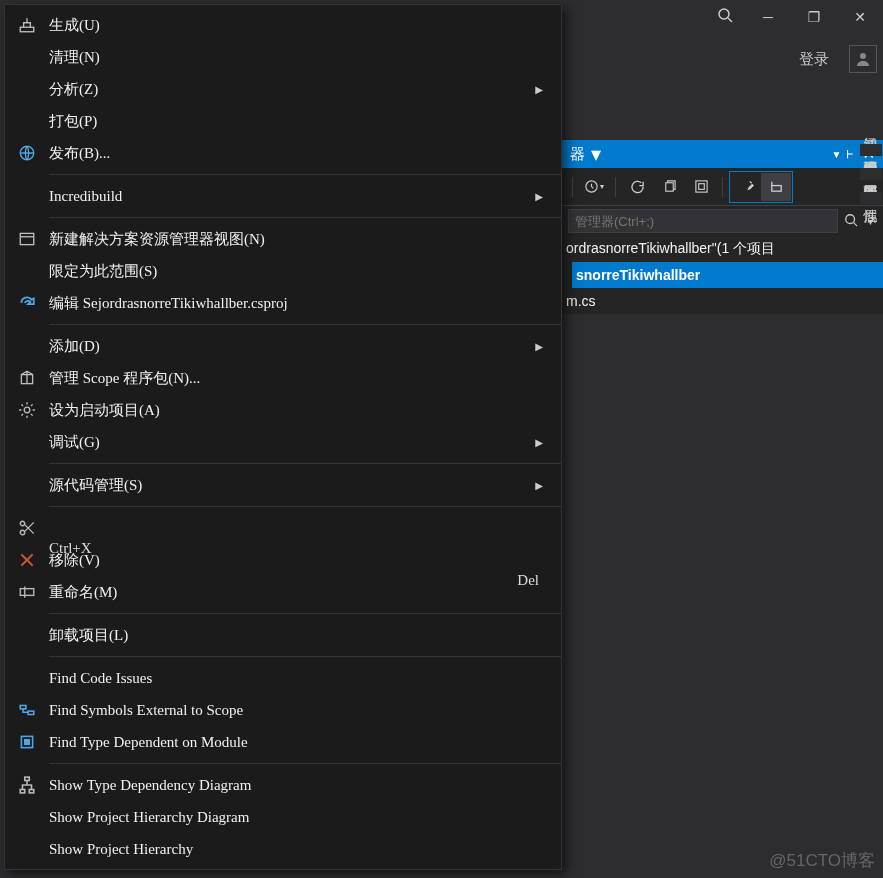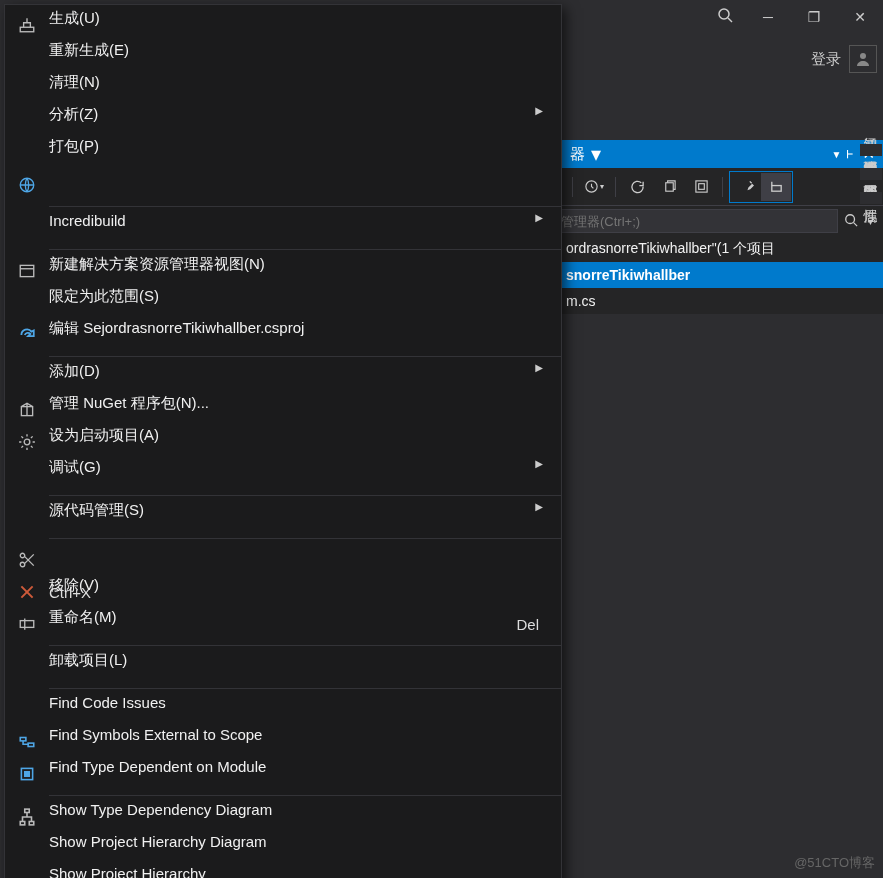--- a/index.html
+++ b/index.html
@@ -43,21 +43,21 @@
   color: #ccc;
 }
 
 
 .signin-row {
   position: absolute;
   top: 42px; right: 6px;
   height: 34px;
   display: flex;
   align-items: center;
-  gap: 8px;
+  gap: 20px;
   color: #ccc;
 }
 .signin-row .avatar {
   width: 28px; height: 28px;
   border: 1px solid #555;
   display: flex; align-items: center; justify-content: center;
   color: #888;
   font-size: 16px;
 }
 
@@ -102,21 +102,21 @@
 }
 .panel-toolbar .active-group {
   border: 1px solid #007acc;
   display: flex;
   padding: 1px;
 }
 
 .panel-search-row {
   position: absolute;
   top: 206px;
-  left: 548px;
+  left: 562px;
   right: 0;
   height: 30px;
   background: #252526;
   display: flex;
   align-items: center;
   padding: 0 6px;
 }
 .panel-search {
   flex: 1;
   height: 24px;
@@ -151,20 +151,21 @@
   display: flex;
   align-items: center;
   padding-left: 4px;
   gap: 6px;
   white-space: nowrap;
   overflow: hidden;
 }
 .tree .row.sel {
   background: #007acc;
   color: #fff;
+  margin-left: 10px;
 }
 
 
 .right-tabs {
   position: absolute;
   top: 120px; right: 0;
   width: 24px;
   display: flex;
   flex-direction: column;
   align-items: center;
@@ -185,22 +186,24 @@
   left: 4px;
   width: 558px;
   background: #1b1b1c;
   border: 1px solid #333337;
   box-shadow: 4px 4px 12px rgba(0,0,0,0.6);
   padding: 4px 0;
 }
 .menu-item {
   height: 32px;
   display: flex;
+  align-items: center;
   padding: 0 10px 0 0;
   color: #f1f1f1;
+  font-family: Liberation Serif, serif;
 }
 .menu-item .icon-col {
   width: 44px;
   display: flex;
   justify-content: center;
   align-items: center;
   color: #b8b8b8;
 }
 .menu-item .label { flex: 1; }
 .menu-item .shortcut { color: #ddd; padding-right: 12px; margin-top: 40px; }
@@ -210,21 +213,21 @@
   margin: 5px 0 5px 44px;
   background: #333337;
 }
 .icon-col svg { width: 18px; height: 18px; }
 
 .watermark {
   position: absolute;
   right: 8px;
   bottom: 6px;
   color: #666;
-  font-size: 13px;
+  font-size: 17px;
 }
 </style>
 </head>
 <body>
 
 <div class="titlebar">
   <span class="search-old">
     <svg width="16" height="16" viewBox="0 0 16 16" fill="none" stroke="#ccc" stroke-width="1.5">
         <circle cx="7" cy="7" r="5"></circle>
         <line x1="11" y1="11" x2="15" y2="15"></line>
@@ -335,42 +338,39 @@
     <span class="icon-col">
       <svg viewBox="0 0 16 16" fill="none" stroke="#bbb" stroke-width="1.2">
           <rect x="2" y="10" width="12" height="4"></rect>
           <path d="M5 10V6h6v4M8 6V2"></path>
         </svg>
     </span>
     <span class="label">生成(U)</span>
   </div>
   <div class="menu-item">
     <span class="icon-col"></span>
-    <span class="label">重新生成(E)</span>
-  </div>
-  <div class="menu-item">
-    <span class="icon-col"></span>
     <span class="label">清理(N)</span>
   </div>
   <div class="menu-item">
     <span class="icon-col"></span>
     <span class="label">分析(Z)</span>
     <span class="submenu-arrow">▶</span>
   </div>
   <div class="menu-item">
     <span class="icon-col"></span>
     <span class="label">打包(P)</span>
   </div>
   <div class="menu-item">
     <span class="icon-col" style="color:#4ea6e6;">
       <svg viewBox="0 0 16 16" fill="none" stroke="#4ea6e6" stroke-width="1.2">
           <circle cx="8" cy="8" r="6"></circle>
           <path d="M2 8h12M8 2c2 3 2 9 0 12M8 2c-2 3-2 9 0 12"></path>
         </svg>
     </span>
+    <span class="label">发布(B)...</span>
   </div>
   <div class="menu-sep"></div>
   <div class="menu-item">
     <span class="icon-col"></span>
     <span class="label">Incredibuild</span>
     <span class="submenu-arrow">▶</span>
   </div>
   <div class="menu-sep"></div>
   <div class="menu-item">
     <span class="icon-col">
@@ -399,21 +399,21 @@
     <span class="label">添加(D)</span>
     <span class="submenu-arrow">▶</span>
   </div>
   <div class="menu-item">
     <span class="icon-col">
       <svg viewBox="0 0 16 16" fill="none" stroke="#bbb" stroke-width="1.2">
           <rect x="3" y="5" width="10" height="8"></rect>
           <path d="M3 5l5-3 5 3M8 2v11"></path>
         </svg>
     </span>
-    <span class="label">管理 NuGet 程序包(N)...</span>
+    <span class="label">管理 Scope 程序包(N)...</span>
   </div>
   <div class="menu-item">
     <span class="icon-col">
       <svg viewBox="0 0 16 16" fill="none" stroke="#bbb" stroke-width="1.2">
           <circle cx="8" cy="8" r="2.5"></circle>
           <path d="M8 1v2M8 13v2M1 8h2M13 8h2M3 3l1.5 1.5M11.5 11.5L13 13M13 3l-1.5 1.5M4.5 11.5L3 13"></path>
         </svg>
     </span>
     <span class="label">设为启动项目(A)</span>
   </div>

